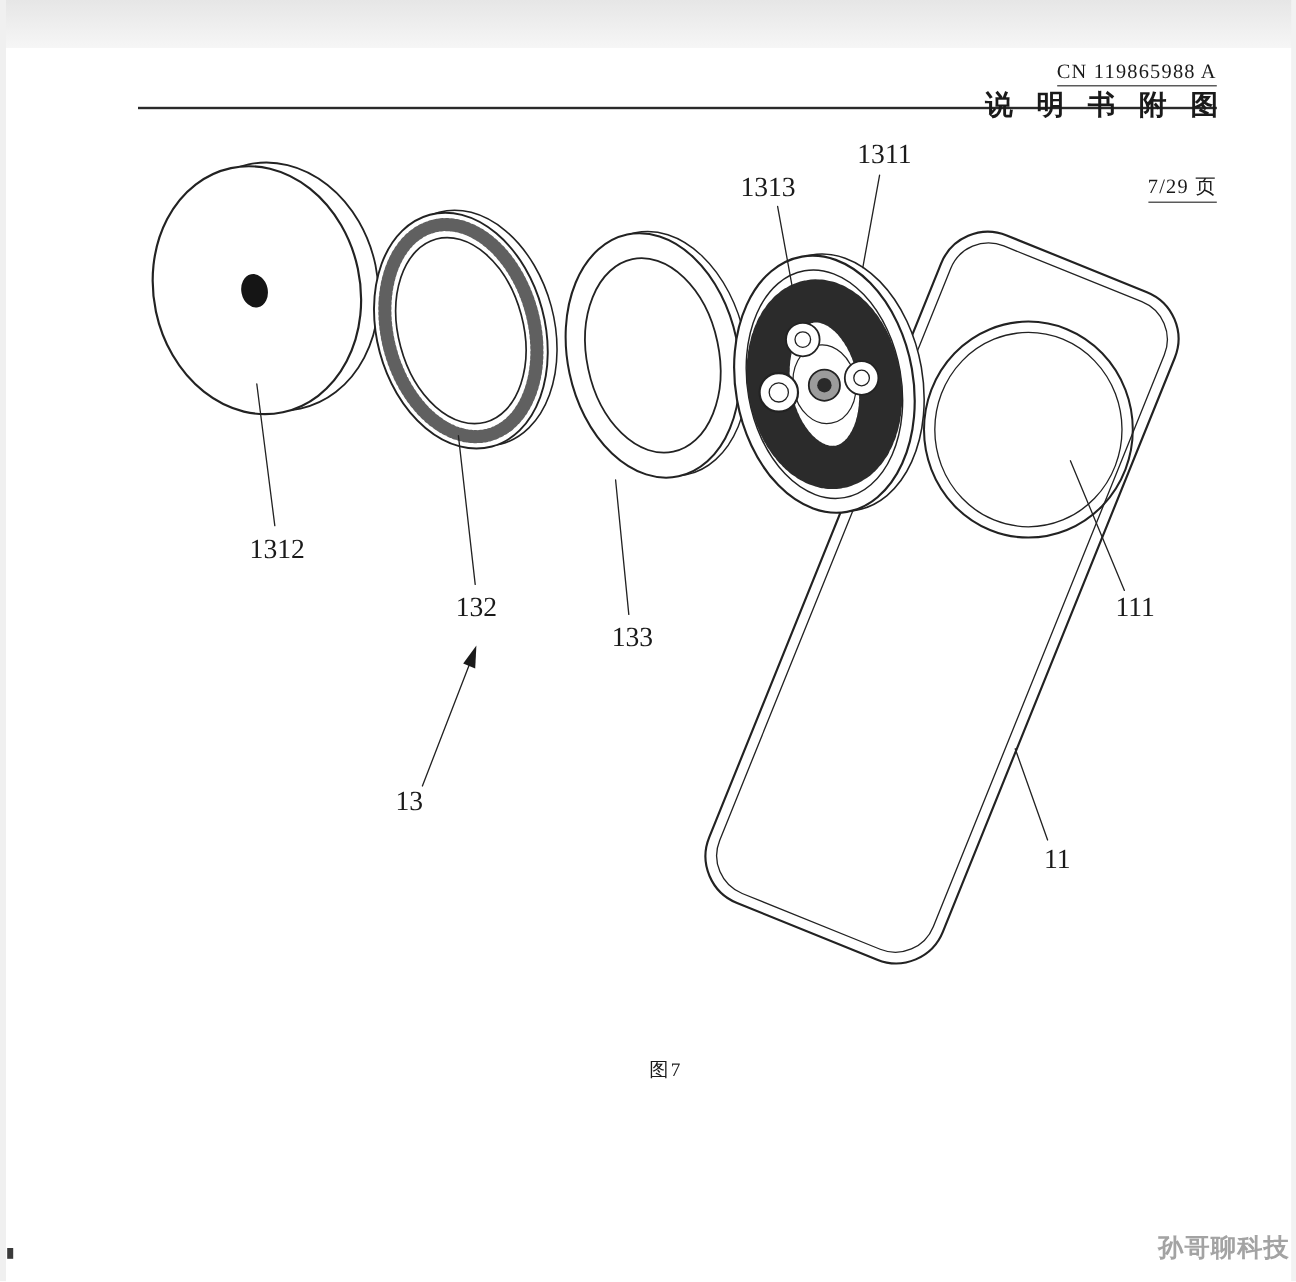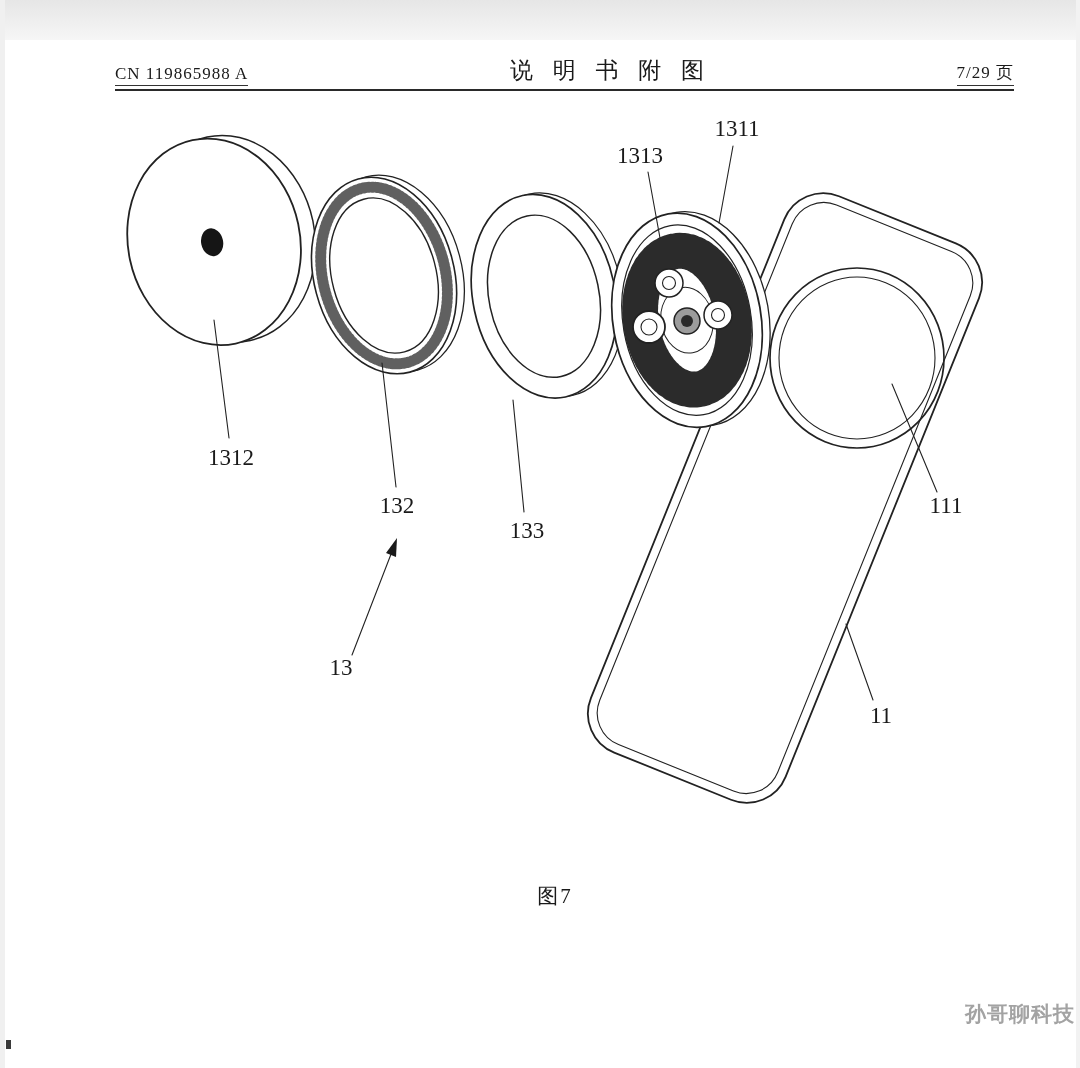--- a/index.html
+++ b/index.html
@@ -16,40 +16,41 @@
     background:linear-gradient(#e6e6e6,#f6f6f6);
   }
   .edge-left{position:absolute;left:0;top:0;bottom:0;width:5px;background:#f0f0f0;}
   .edge-right{position:absolute;right:0;top:0;bottom:0;width:4px;background:#f2f2f2;}
   .speck{position:absolute;left:6px;top:1040px;width:5px;height:9px;background:#3a3a3a;}
   .header{
     position:absolute;left:115px;top:50px;width:899px;height:36px;
     display:flex;justify-content:space-between;align-items:flex-end;
     border-bottom:2px solid #2a2a2a;
     padding-bottom:3px;
+    flex-direction:column;
   }
   .doc-num{
     font-size:17px;letter-spacing:1px;
     border-bottom:1px solid #333;padding-bottom:1px;
   }
   .header-title{
-    font-size:23px;font-weight:400;letter-spacing:7px;
+    font-size:23px;font-weight:700;letter-spacing:7px;
     transform:translateX(8px);
   }
   .page-num{
     font-size:17px;letter-spacing:1px;
     border-bottom:1px solid #333;padding-bottom:1px;margin-top:41px;
   }
   .drawing{position:absolute;left:0;top:0;}
   .caption{
     position:absolute;left:490px;top:882px;width:130px;
-    text-align:center;font-size:21px;letter-spacing:2px;
+    text-align:center;font-size:16px;letter-spacing:2px;
   }
   .watermark{
-    position:absolute;right:5px;top:1000px;
+    position:absolute;right:5px;top:1026px;
     font-family:"Liberation Sans", sans-serif;
     font-size:21px;font-weight:600;color:#a3a3a3;letter-spacing:1px;
   }
 </style>
 </head>
 <body>
 
 <div class="page">
 
   <div class="edge-top"></div>

